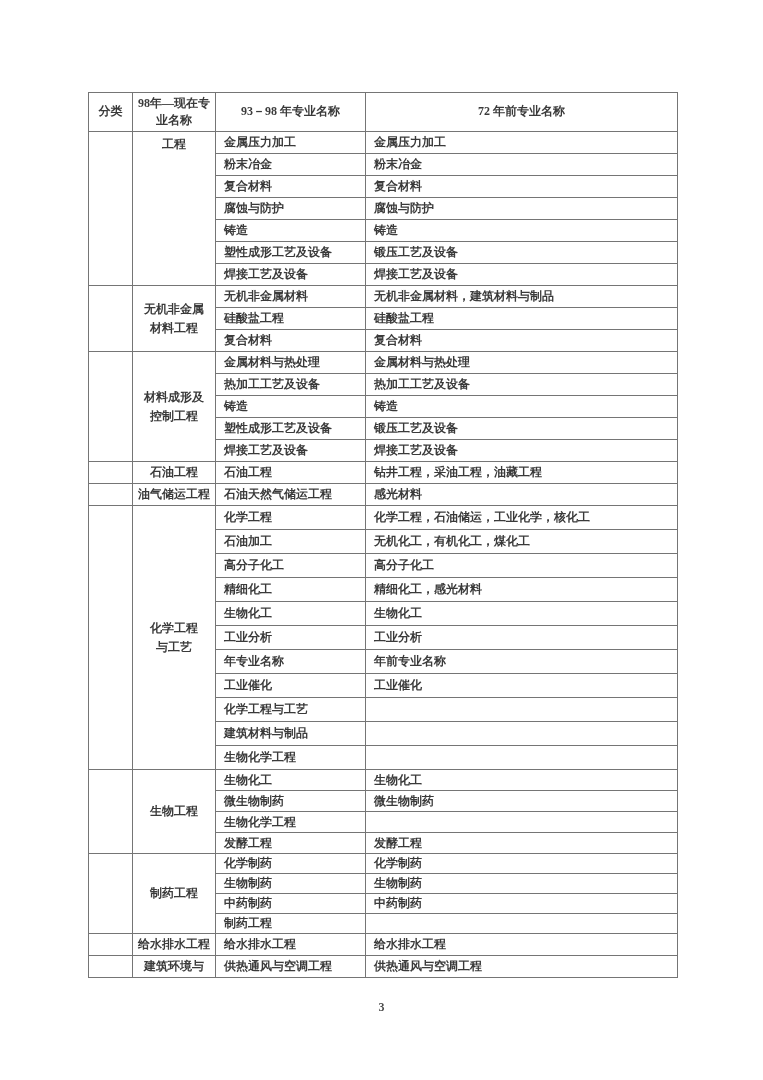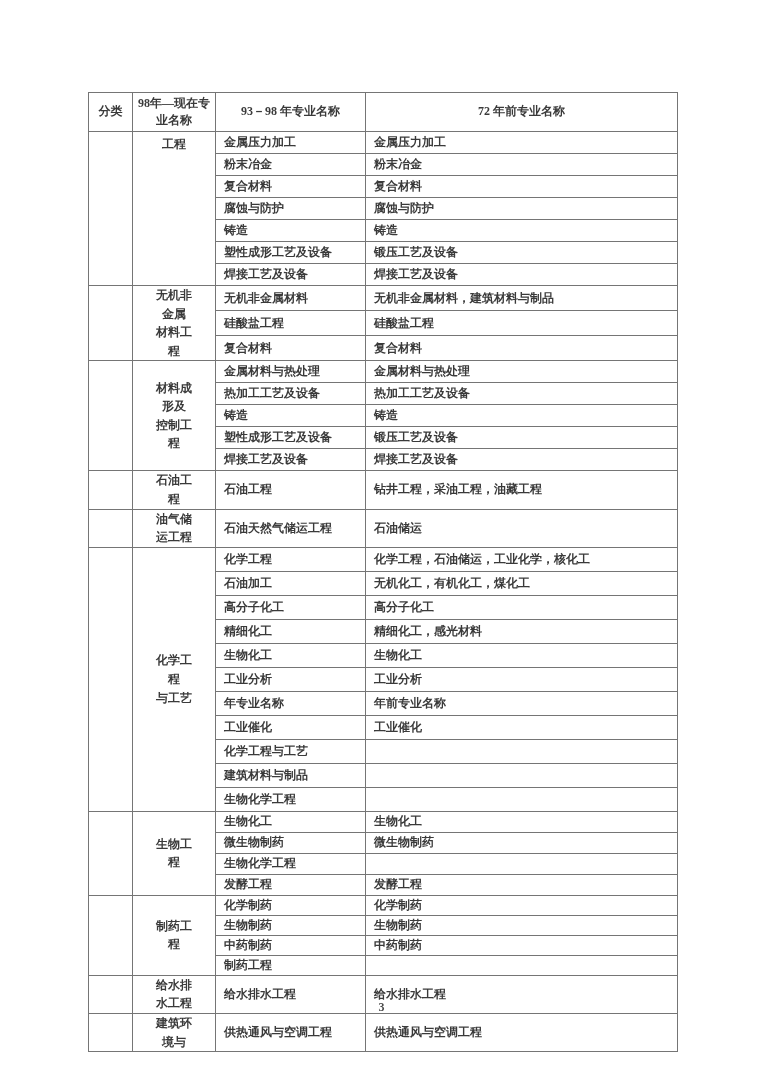--- a/index.html
+++ b/index.html
@@ -41,21 +41,21 @@
   tbody tr { height: 22px; }
   tbody tr.s5 { height: 24px; }
   tbody tr.s6 { height: 21px; }
   tbody tr.s7 { height: 20px; }
   td.cat { padding: 0; }
   td.name {
     text-align: center;
     vertical-align: middle;
     white-space: pre-line;
     line-height: 1.55;
-    padding: 0 18px;
+    padding: 0 4px;
   }
   td.name.vtop {
     vertical-align: top;
     padding-top: 3px;
   }
   td.mid, td.old {
     text-align: left;
     vertical-align: middle;
     padding: 0 6px 0 8px;
     white-space: nowrap;
@@ -162,21 +162,21 @@
       <tr class="s3">
         <td rowspan="1" class="cat"></td>
         <td rowspan="1" class="name">石油工程</td>
         <td class="mid">石油工程</td>
         <td class="old">钻井工程，采油工程，油藏工程</td>
       </tr>
       <tr class="s4">
         <td rowspan="1" class="cat"></td>
         <td rowspan="1" class="name">油气储运工程</td>
         <td class="mid">石油天然气储运工程</td>
-        <td class="old">石油储运</td>
+        <td class="old">感光材料</td>
       </tr>
       <tr class="s5">
         <td rowspan="11" class="cat"></td>
         <td rowspan="11" class="name">化学工程
 与工艺</td>
         <td class="mid">化学工程</td>
         <td class="old">化学工程，石油储运，工业化学，核化工</td>
       </tr>
       <tr class="s5">
         <td class="mid">石油加工</td>

